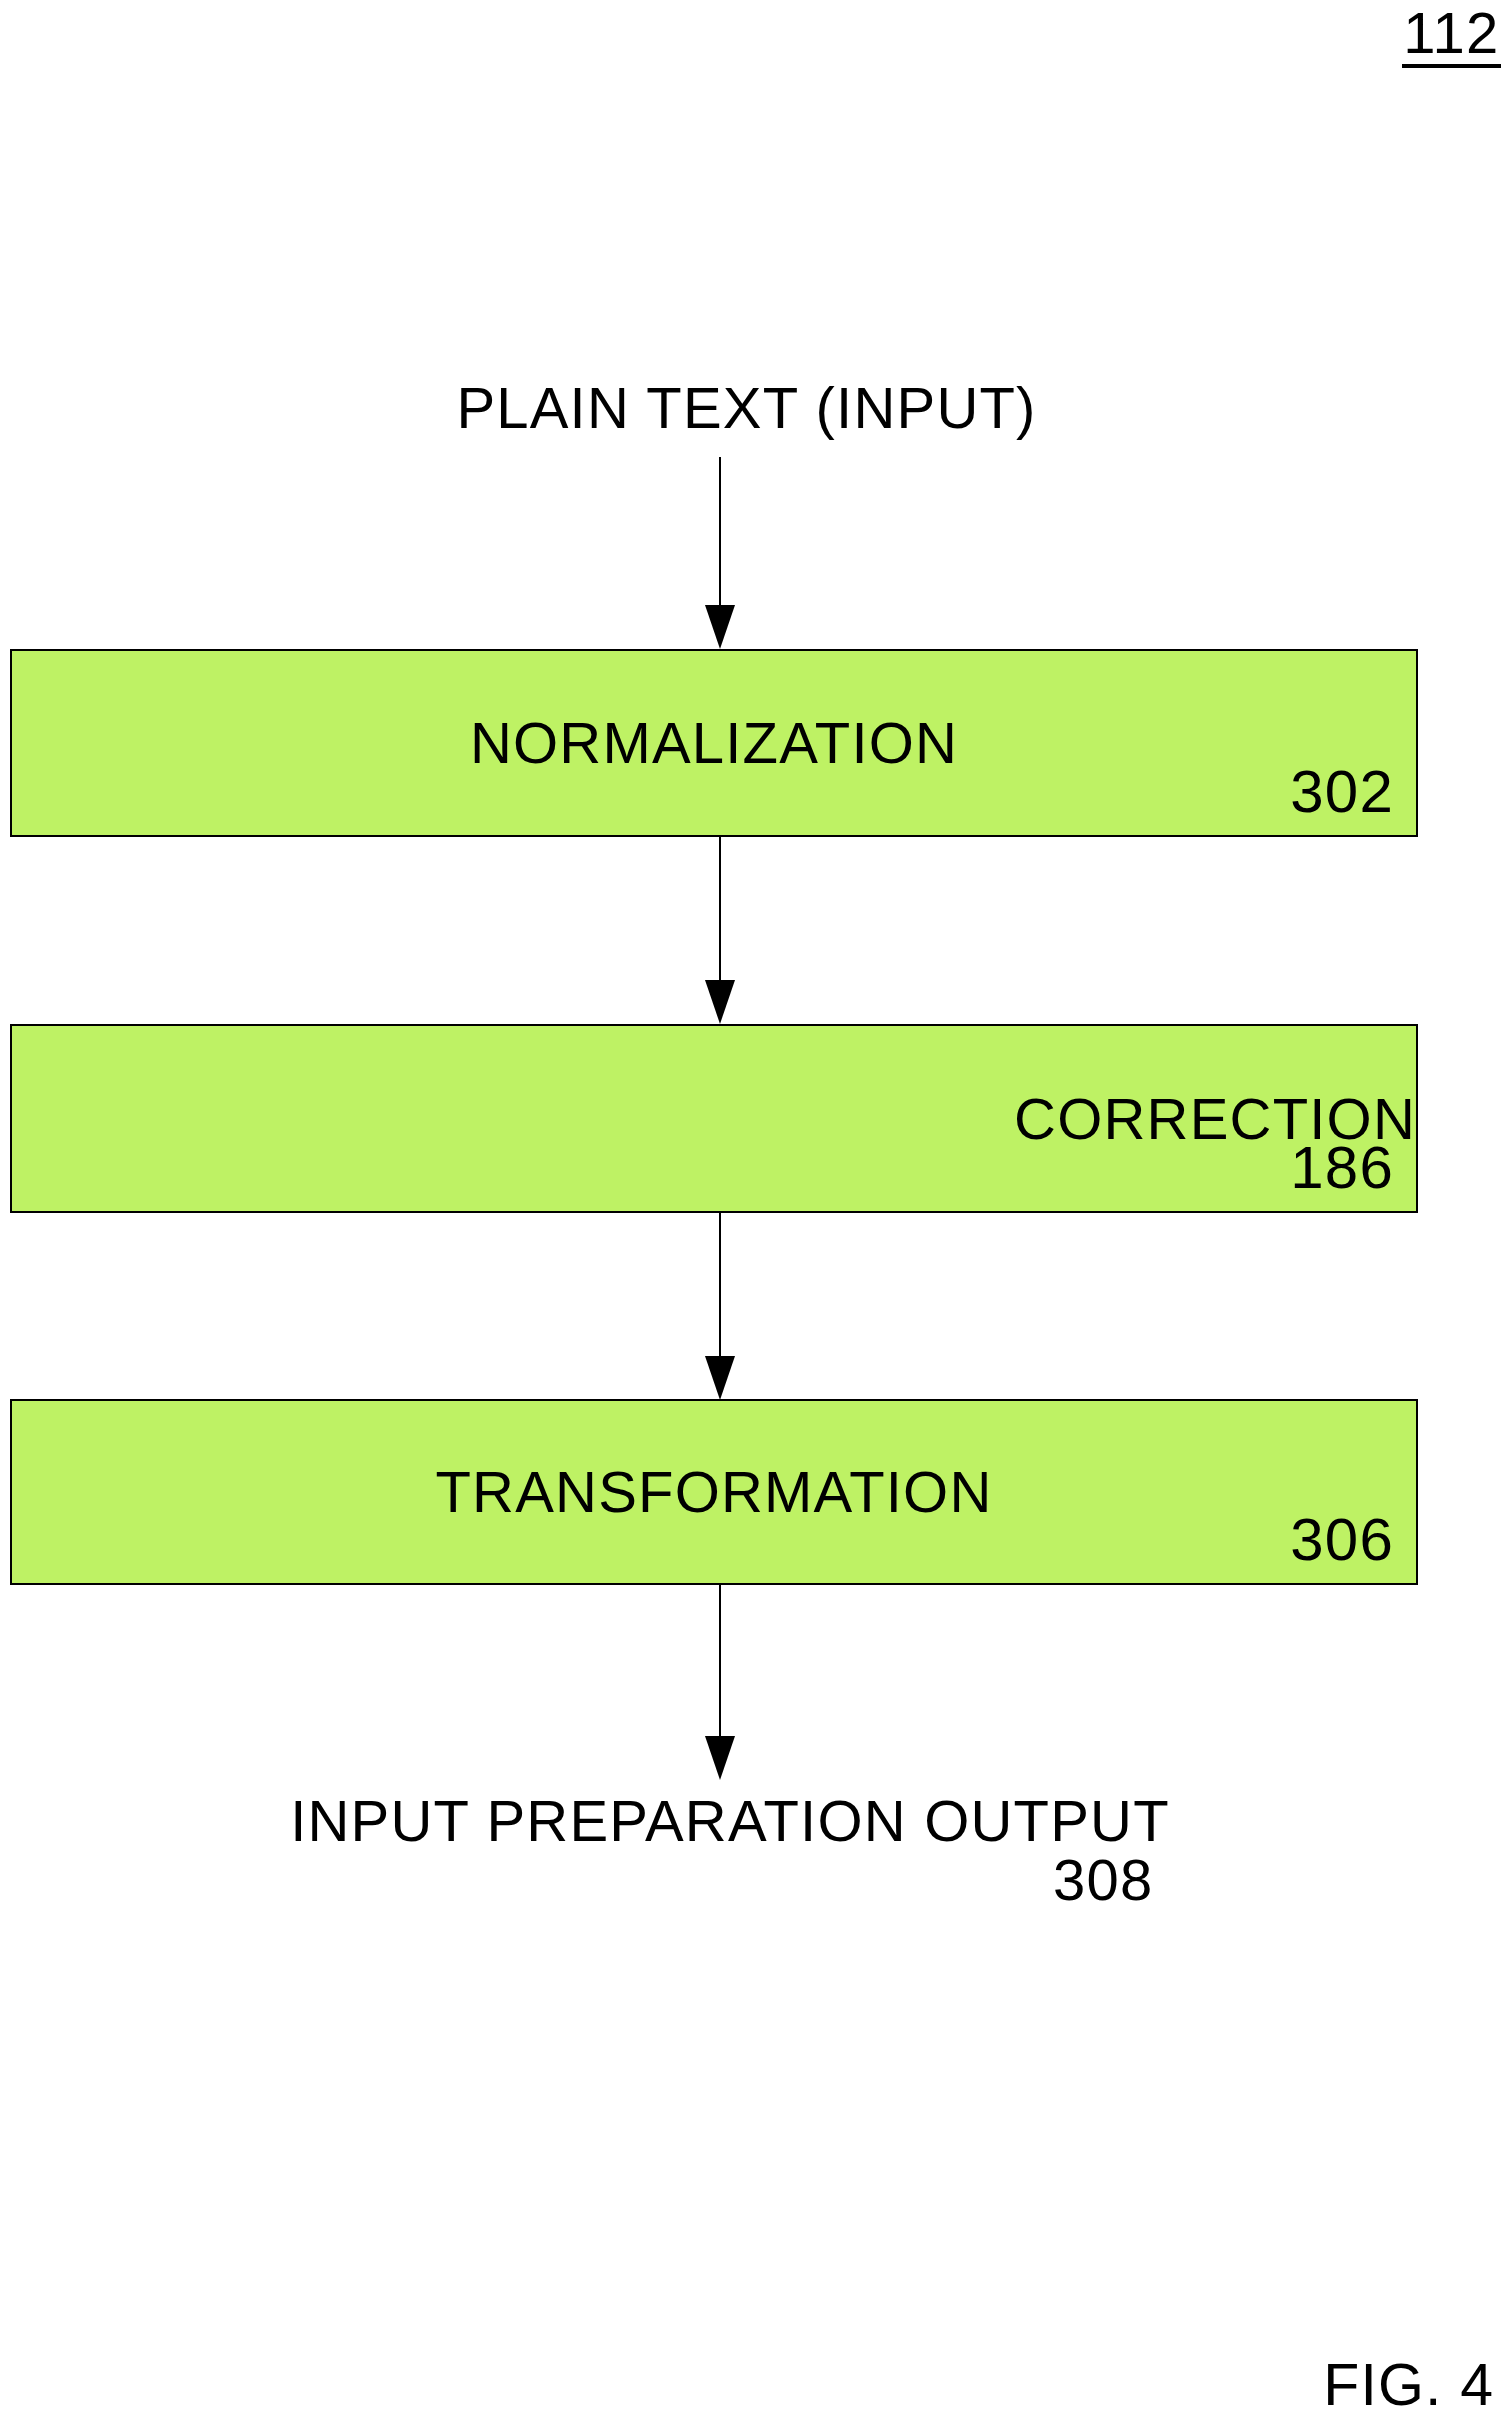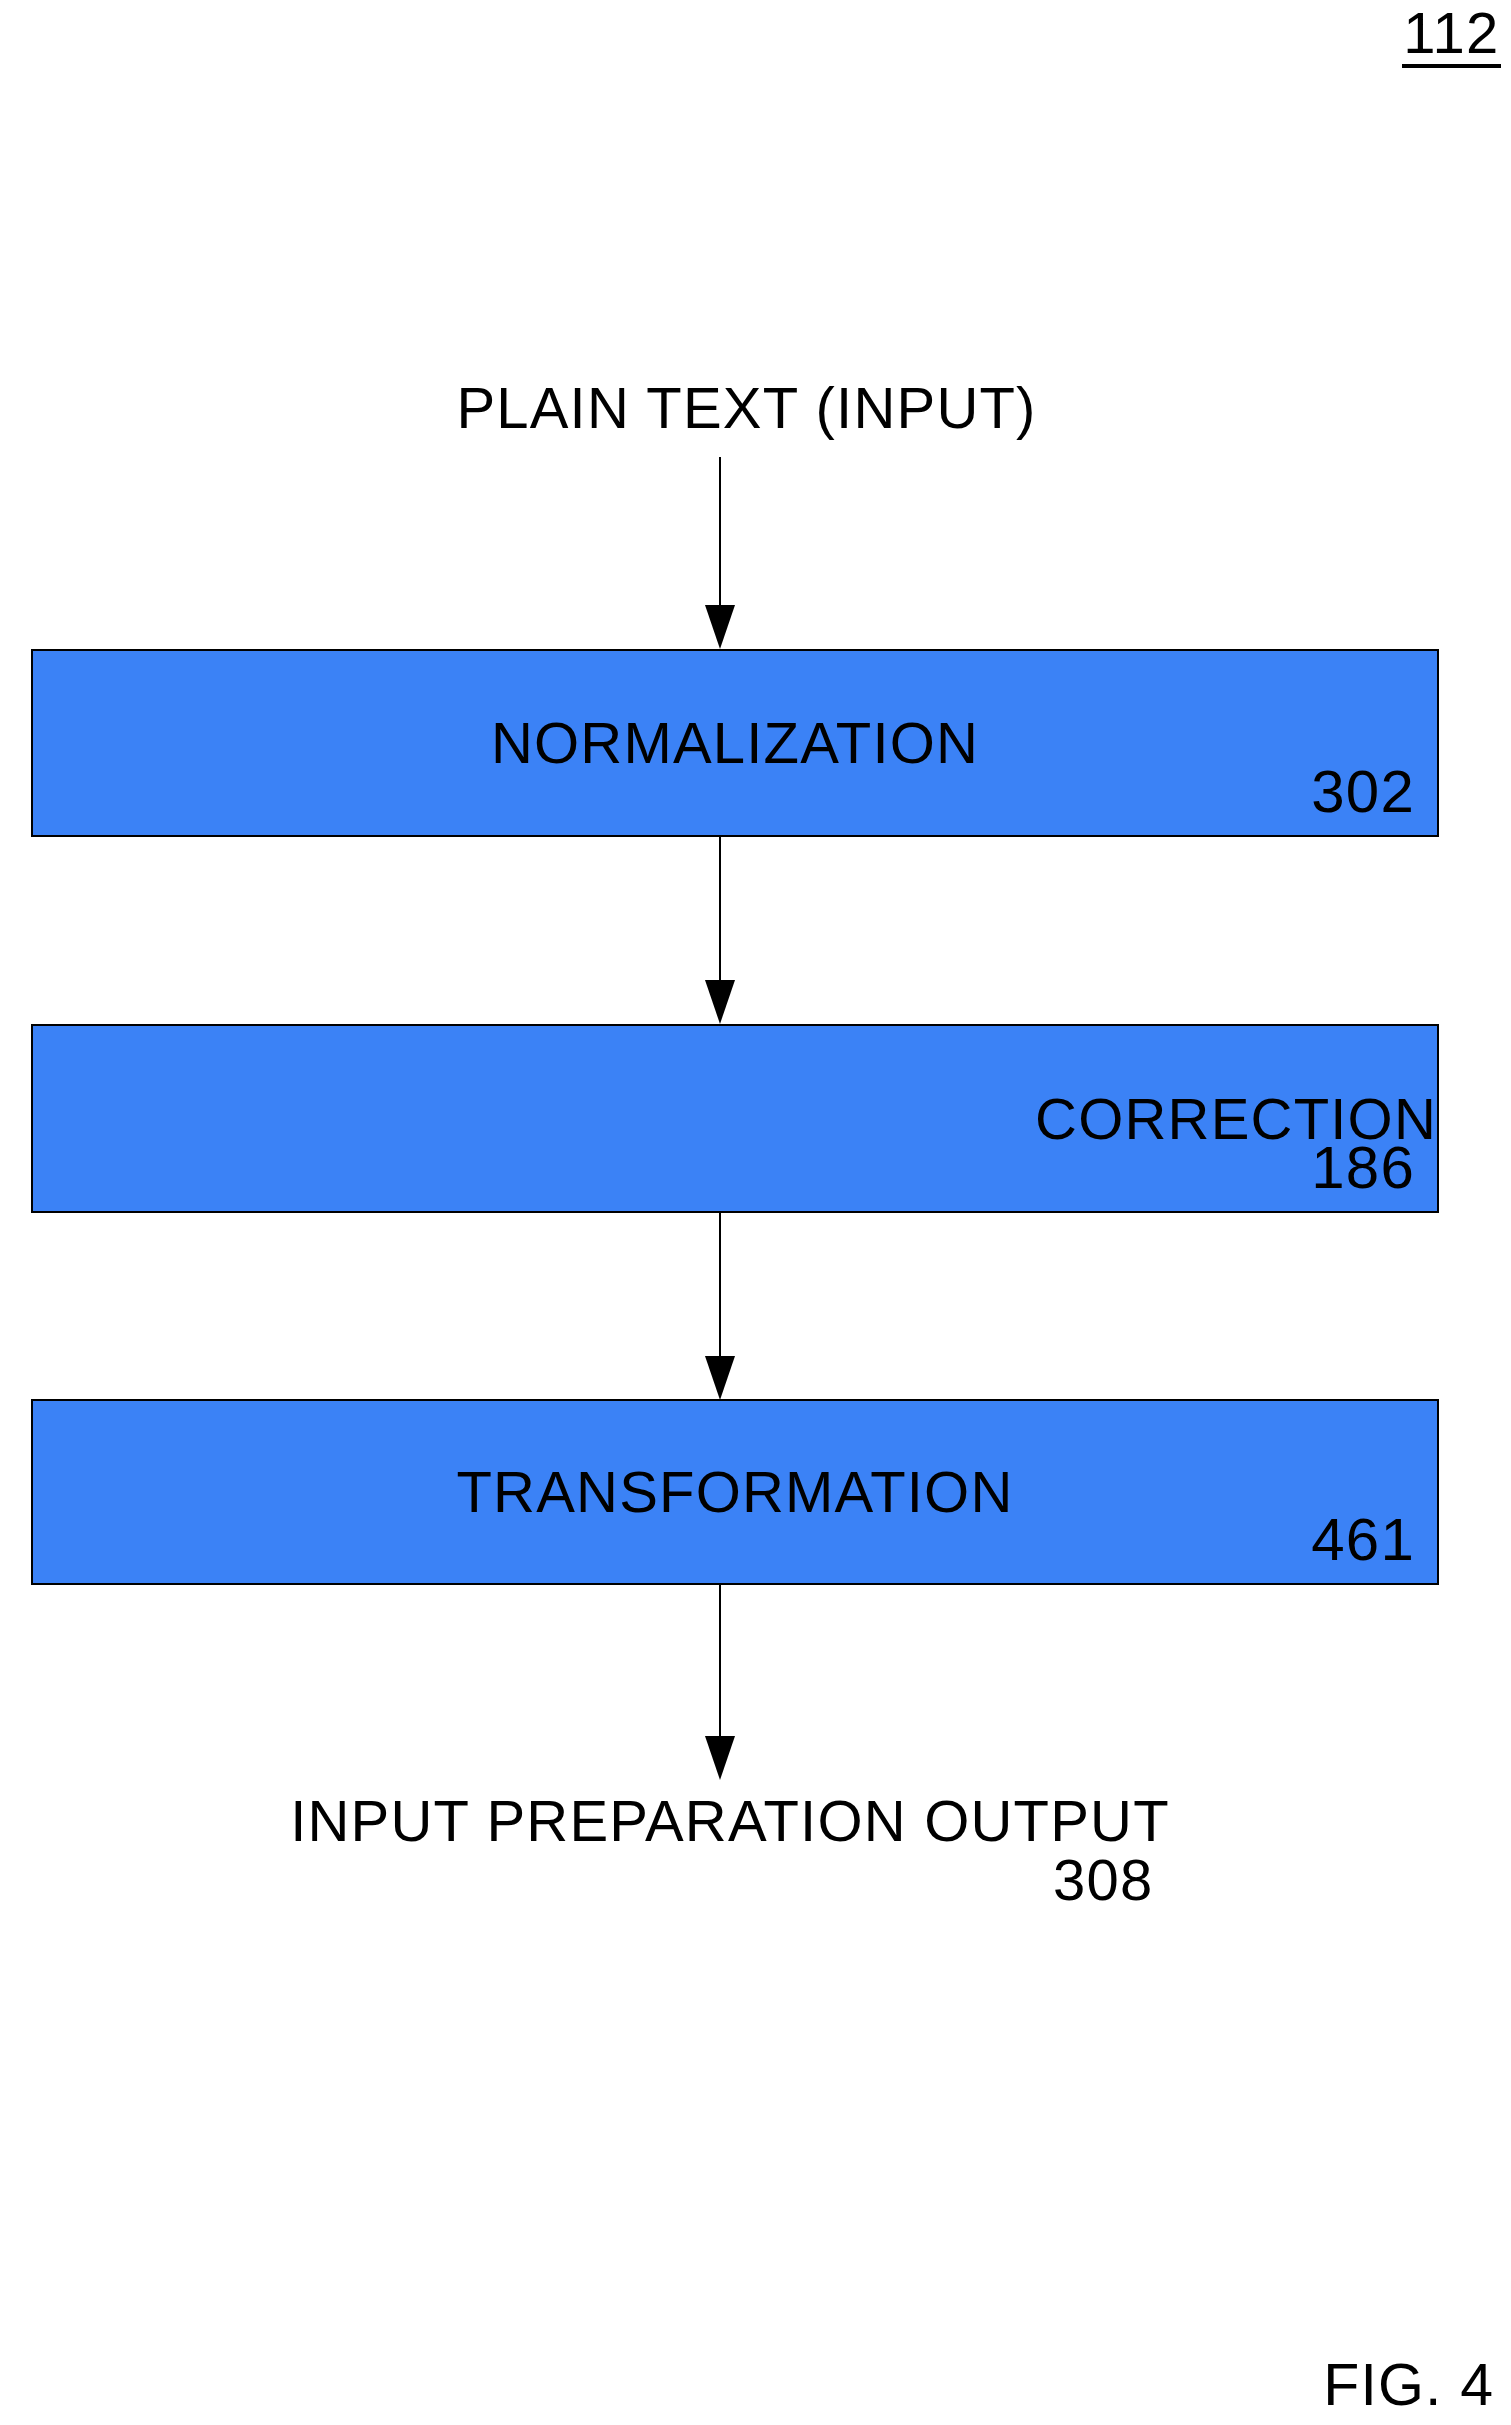--- a/index.html
+++ b/index.html
@@ -33,24 +33,24 @@
   }
   .input-label {
     top: 379px;
     left: 0;
     width: 1455px;
     text-align: center;
     margin-left: 19px;
   }
   .flow-box {
     position: absolute;
-    left: 31px;
+    left: 10px;
     width: 1408px;
     border: 2.4px solid #000000;
-    background: #3b82f6;
+    background: #bef264;
     display: flex;
     align-items: center;
     justify-content: center;
     box-sizing: border-box;
   }
   .box-1 { top: 649px;  height: 188px; }
   .box-2 { top: 1024px; height: 189px; justify-content: flex-end; }
   .box-3 { top: 1399px; height: 186px; }
   .flow-box .box-label {
     font-size: 58px;
@@ -128,21 +128,21 @@
   <div class="flow-box box-2">
     <span class="box-label">CORRECTION</span>
     <span class="box-ref">186</span>
   </div>
 
   <div class="vline line-3"></div>
   <div class="ahead head-3"></div>
 
   <div class="flow-box box-3">
     <span class="box-label">TRANSFORMATION</span>
-    <span class="box-ref">461</span>
+    <span class="box-ref">306</span>
   </div>
 
   <div class="vline line-4"></div>
   <div class="ahead head-4"></div>
 
   <div class="lbl output-label">INPUT PREPARATION OUTPUT</div>
 
   <div class="lbl output-ref">308</div>
 
   <div class="lbl fig-label">FIG. 4</div>

